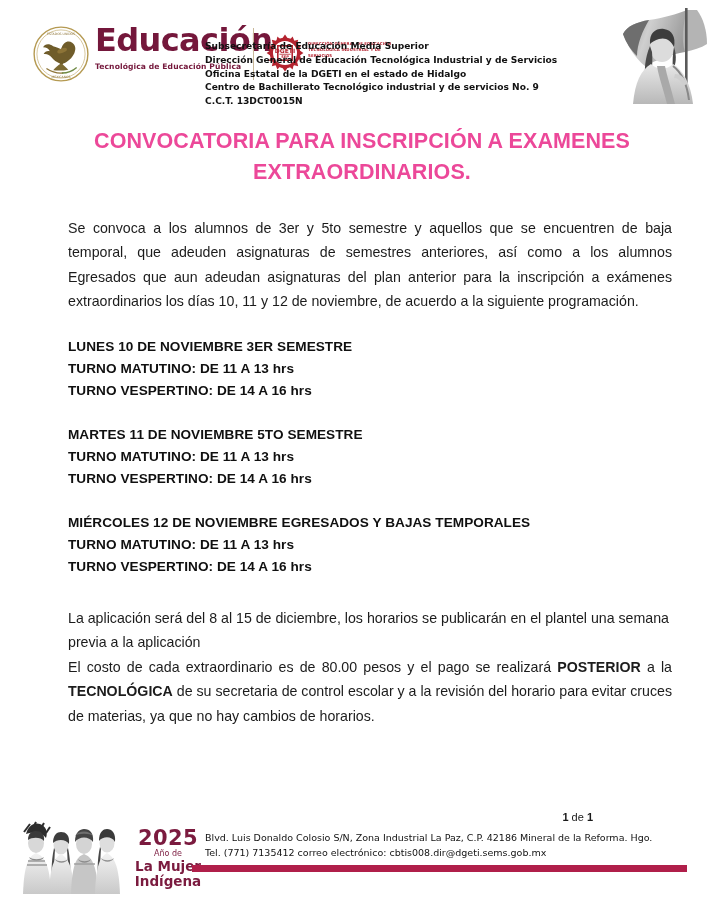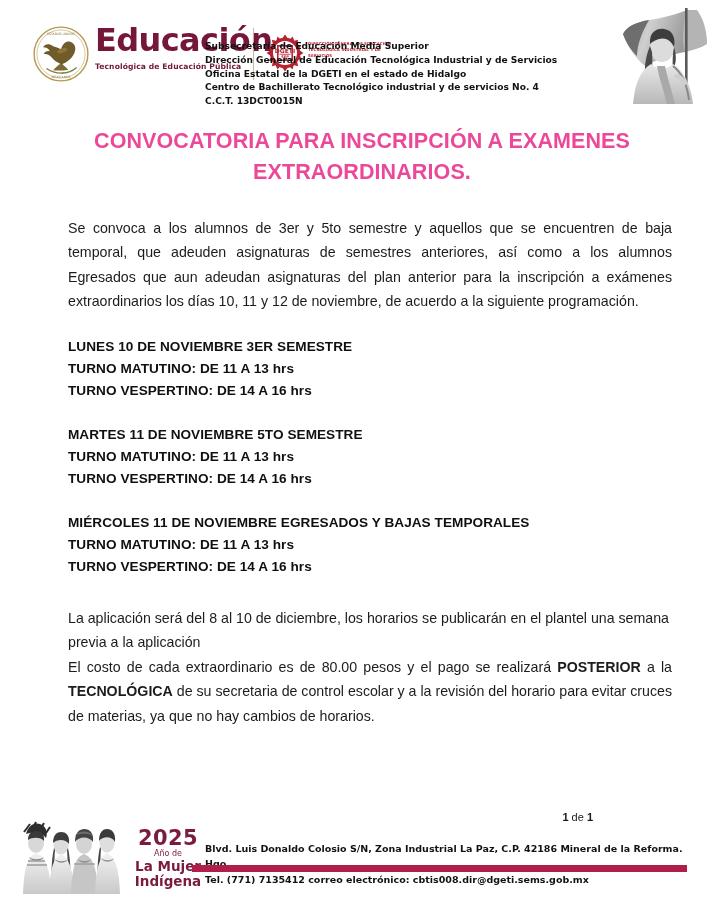--- a/index.html
+++ b/index.html
@@ -197,24 +197,23 @@
     line-height: 1.12;
   }
 
   .addr {
     position: absolute;
     left: 205px;
     top: 28px;
     width: 500px;
     font-family: "DejaVu Sans", sans-serif;
     font-size: 9.5px;
-    font-weight: bold;
+    font-weight: normal;
     color: #121212;
     line-height: 1.62;
-    margin-top: 11px;
   }
   .footer-bar {
     position: absolute;
     left: 192px;
     top: 63px;
     width: 495px;
     height: 7px;
     background: #b01f4a;
   }
 </style>
@@ -271,21 +270,21 @@
     <text x="50" y="49" font-size="15" font-weight="bold" fill="#b4232f" text-anchor="middle" font-family="DejaVu Sans, sans-serif">DGETI</text>
     <rect x="36" y="52" width="28" height="2" fill="#b4232f"></rect>
     <text x="50" y="63" font-size="9" font-weight="bold" fill="#b4232f" text-anchor="middle" font-family="DejaVu Sans, sans-serif">SEP</text>
   </svg>
   <div class="dgeti-caption">DIRECCIÓN GENERAL DE EDUCACIÓN TECNOLÓGICA INDUSTRIAL Y DE SERVICIOS</div>
 
   <div class="head-right">
     <div>Subsecretaría de Educación Media Superior</div>
     <div>Dirección General de Educación Tecnológica Industrial y de Servicios</div>
     <div>Oficina Estatal de la DGETI en el estado de Hidalgo</div>
-    <div>Centro de Bachillerato Tecnológico industrial y de servicios No. 4</div>
+    <div>Centro de Bachillerato Tecnológico industrial y de servicios No. 9</div>
     <div>C.C.T. 13DCT0015N</div>
   </div>
 
   <svg class="flag-art" viewBox="0 0 96 104">
     <defs>
       <linearGradient id="flagG" x1="0" y1="0" x2="1" y2="0.3">
         <stop offset="0%" stop-color="#8f8f8f"></stop>
         <stop offset="45%" stop-color="#cfcfcf"></stop>
         <stop offset="100%" stop-color="#9a9a9a"></stop>
       </linearGradient>
@@ -327,27 +326,27 @@
     <div class="row">TURNO VESPERTINO: DE 14 A 16 hrs</div>
   </div>
 
   <div class="sched-block">
     <div class="row">MARTES 11 DE NOVIEMBRE 5TO SEMESTRE</div>
     <div class="row">TURNO MATUTINO: DE 11 A 13 hrs</div>
     <div class="row">TURNO VESPERTINO: DE 14 A 16 hrs</div>
   </div>
 
   <div class="sched-block">
-    <div class="row">MIÉRCOLES 11 DE NOVIEMBRE EGRESADOS Y BAJAS TEMPORALES</div>
+    <div class="row">MIÉRCOLES 12 DE NOVIEMBRE EGRESADOS Y BAJAS TEMPORALES</div>
     <div class="row">TURNO MATUTINO: DE 11 A 13 hrs</div>
     <div class="row">TURNO VESPERTINO: DE 14 A 16 hrs</div>
   </div>
 
   <div class="closing">
-    <div>La aplicación será del 8 al 10 de diciembre, los horarios se publicarán en el plantel una semana previa a la aplicación</div>
+    <div>La aplicación será del 8 al 15 de diciembre, los horarios se publicarán en el plantel una semana previa a la aplicación</div>
     <div class="just"><span>El costo de cada extraordinario es de 80.00 pesos y el pago se realizará </span><b>POSTERIOR</b><span> a la </span><b>TECNOLÓGICA</b><span> de su secretaria de control escolar y a la revisión del horario para evitar cruces de materias, ya que no hay cambios de horarios.</span></div>
   </div>
 </div>
 
 <div class="footer">
 
   <div class="page-num"><b>1</b><span> de </span><b>1</b></div>
 
   <svg class="women-art" viewBox="0 0 108 74">
     <defs>

